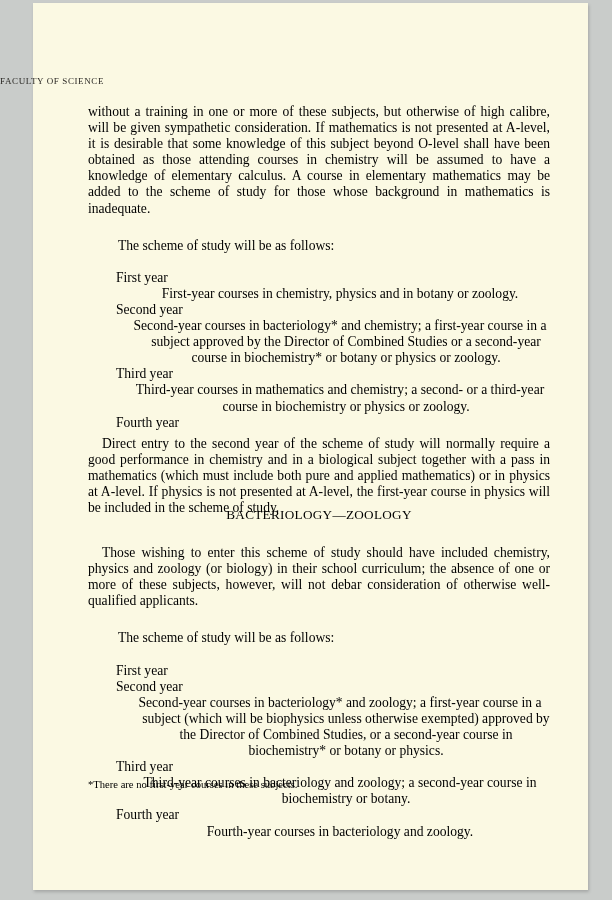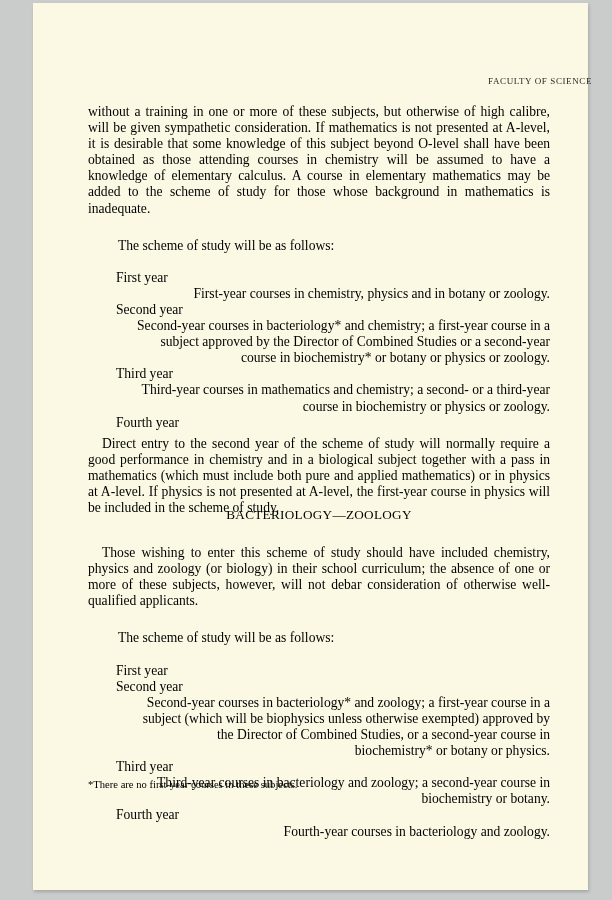--- a/index.html
+++ b/index.html
@@ -16,29 +16,29 @@
   }
   .text {
     position: absolute; left: 88px; width: 462px;
     font-family: "Liberation Serif", "DejaVu Serif", serif;
     color: #000000;
     font-size: 13.6px;
     line-height: 16.1px;
   }
   .header {
     position: absolute; left: 0; width: 592px; top: 76px;
-    text-align: right;
+    text-align: left;
     font-family: "Liberation Serif", serif;
     font-size: 9px; letter-spacing: 0.6px; color: #2a2824;
   }
   .p { text-align: justify; margin: 0; }
   .p.indent { text-indent: 14px; }
   .lead { margin: 16px; padding-left: 14px; }
   .year { margin: 0; padding-left: 28px; }
-  .course { margin: 0; padding-left: 54px; text-indent: -12px; text-align: right; }
+  .course { margin: 0; padding-left: 54px; text-indent: -12px; text-align: center; }
   .gap { height: 5px; }
   .heading {
     text-align: center; font-size: 13.2px; letter-spacing: 0.3px;
     margin: 13px;
   }
   .footnote { font-size: 10.6px; margin: 0; }
   .pagenum { font-size: 12px; margin: 0; }
 </style>
 </head>
 <body>

